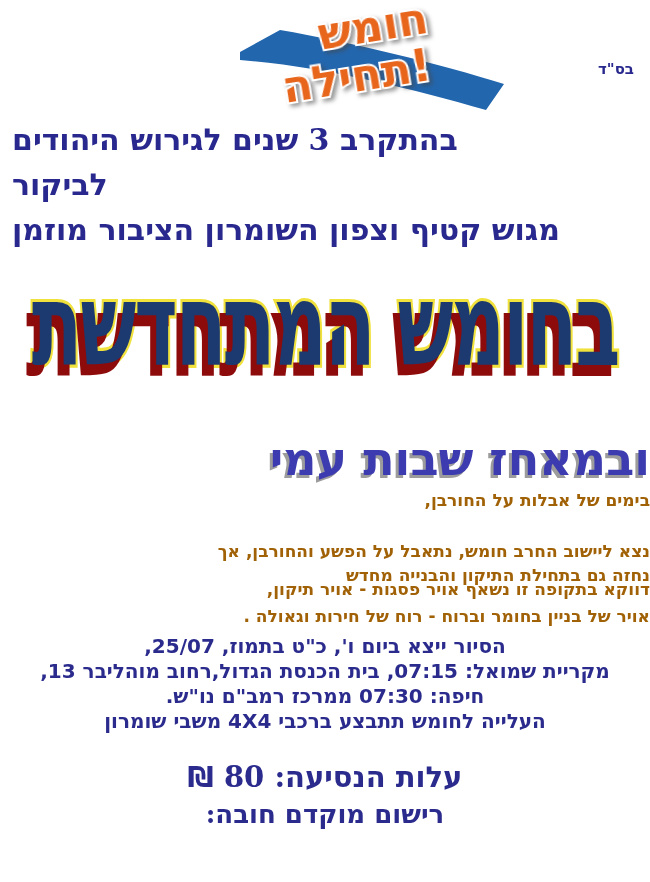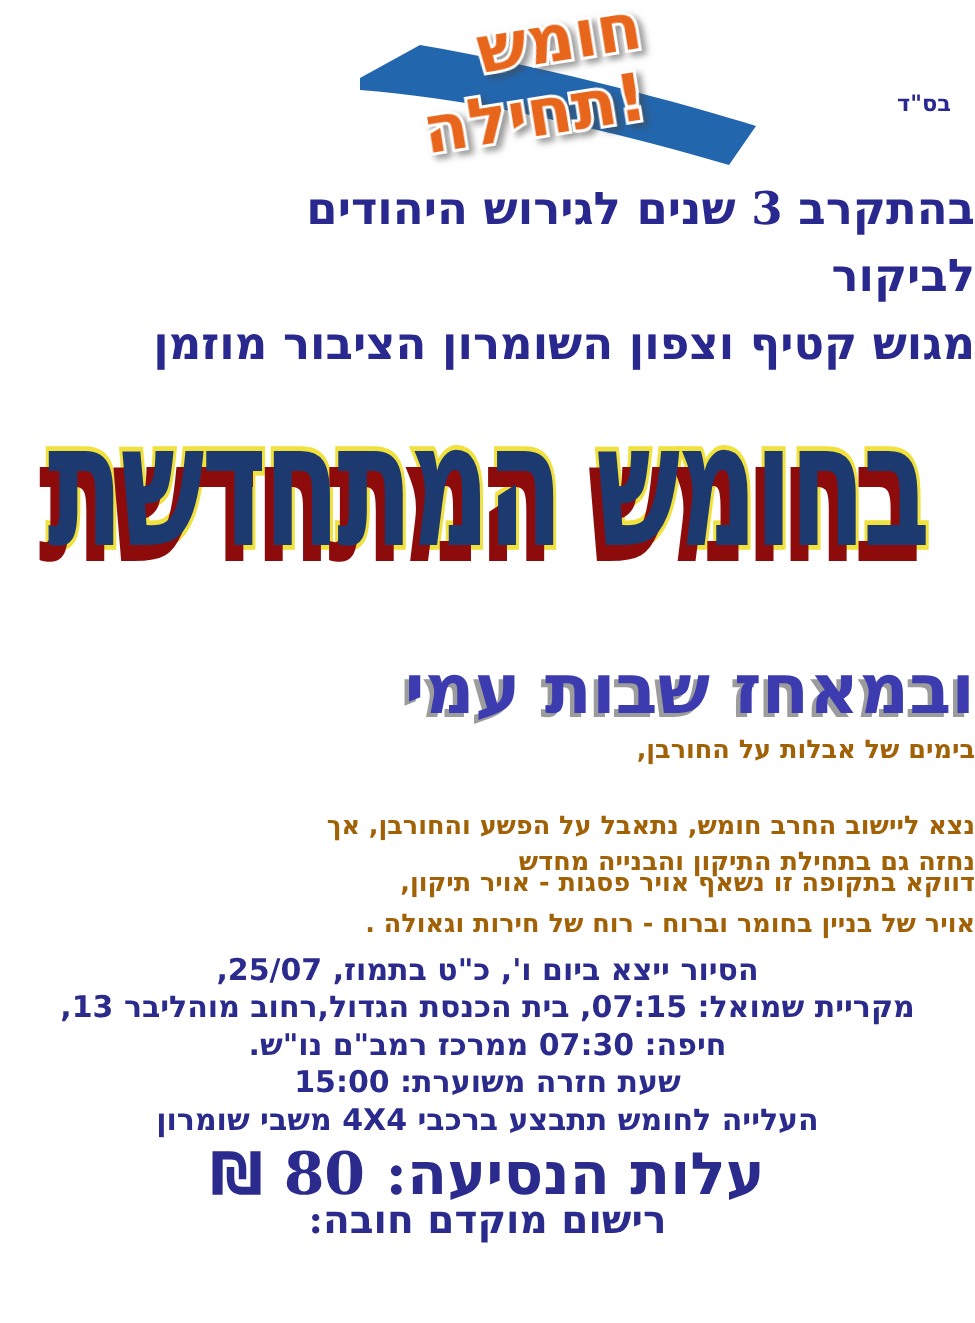--- a/index.html
+++ b/index.html
@@ -31,21 +31,21 @@
   
   .bsd {
     position: absolute; top: 60px; right: 16px;
     font-family: "DejaVu Serif", "DejaVu Sans", serif;
     font-weight: bold; font-size: 15px; color: #28288e;
   }
 
   
   .headline {
     position: absolute; top: 117px; left: 0; right: 0;
-    text-align: right;
+    text-align: left;
     font-family: "DejaVu Serif", "DejaVu Sans", serif;
     font-weight: bold; font-size: 30px; line-height: 45px;
     color: #28288e;
     padding-left: 12px;
   }
 
   
   .main-title {
     position: absolute; top: 258px; left: 0; right: 0; margin: 0;
     text-align: center; white-space: nowrap;
@@ -86,21 +86,21 @@
     color: #2b2b8e;
   }
 
   
   .footer-line {
     position: absolute; left: 0; right: 0;
     text-align: center;
     font-family: "DejaVu Serif", "DejaVu Sans", serif;
     font-weight: bold; color: #2b2b8e;
   }
-  .price { top: 760px; font-size: 39px; }
+  .price { top: 760px; font-size: 29px; }
   .reg { top: 799px; font-size: 26px; }
   .contact { top: 880px; font-size: 26px; font-style: italic; }
 </style>
 </head>
 <body>
 
 <div class="page">
 
   <div class="logo">
     <svg class="swoosh" viewBox="0 0 270 124" aria-hidden="true">
@@ -129,21 +129,20 @@
     <div>נצא ליישוב החרב חומש, נתאבל על הפשע והחורבן, אך</div>
     <div>נחזה גם בתחילת התיקון והבנייה מחדש</div>
   </div>
   <div class="blackline b2" dir="rtl">דווקא בתקופה זו נשאף אויר פסגות - אויר תיקון,</div>
   <div class="blackline b3" dir="rtl">אויר של בניין בחומר וברוח - רוח של חירות וגאולה .</div>
 
   <div class="details" dir="rtl">
     <div>הסיור ייצא ביום ו', כ"ט בתמוז, 25/07,</div>
     <div>מקריית שמואל: 07:15, בית הכנסת הגדול,רחוב מוהליבר 13,</div>
     <div>חיפה: 07:30 ממרכז רמב"ם נו"ש.</div>
-    <div>שעת חזרה משוערת: 15:00</div>
     <div>העלייה לחומש תתבצע ברכבי 4X4 משבי שומרון</div>
   </div>
 
   <div class="footer-line price" dir="rtl">עלות הנסיעה: 80 ₪</div>
   <div class="footer-line reg" dir="rtl">רישום מוקדם חובה:</div>
   <div class="footer-line contact" dir="rtl">אריק 0542266375</div>
 
 </div>
 
 </body></html>

